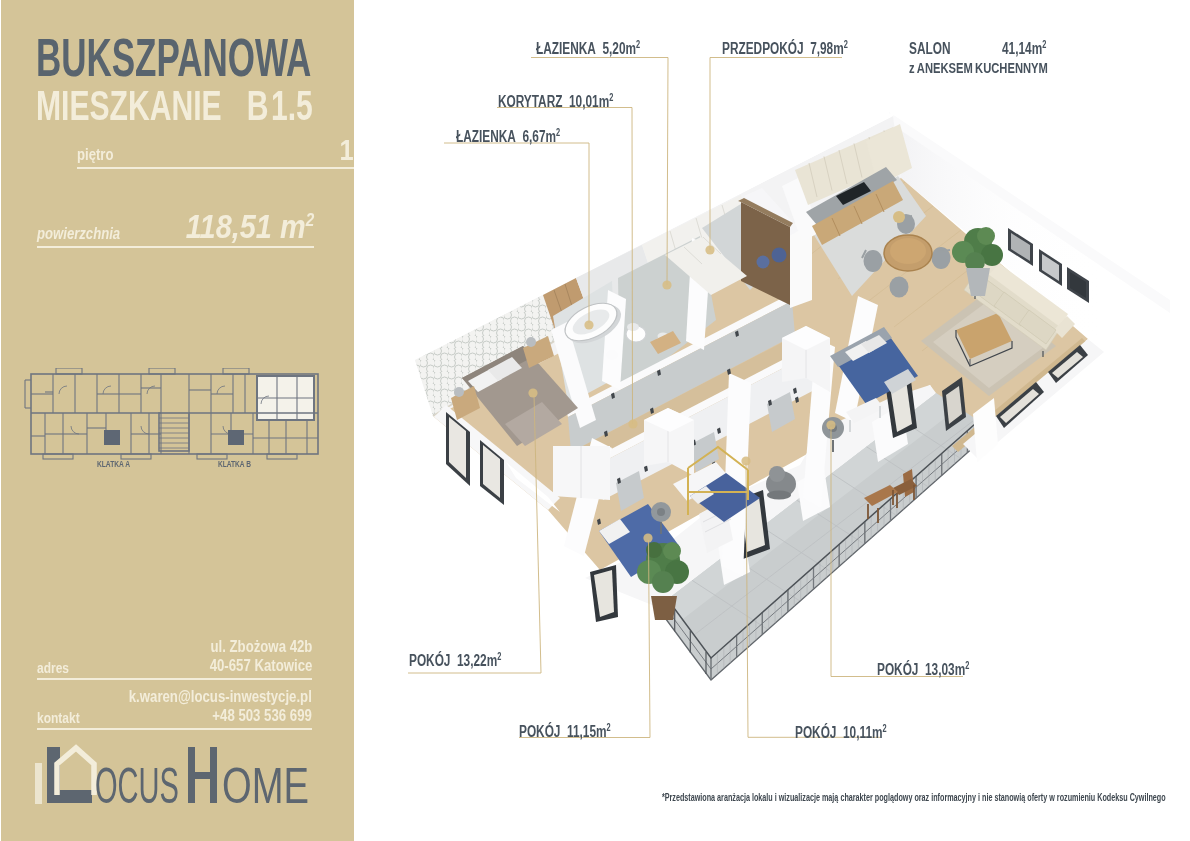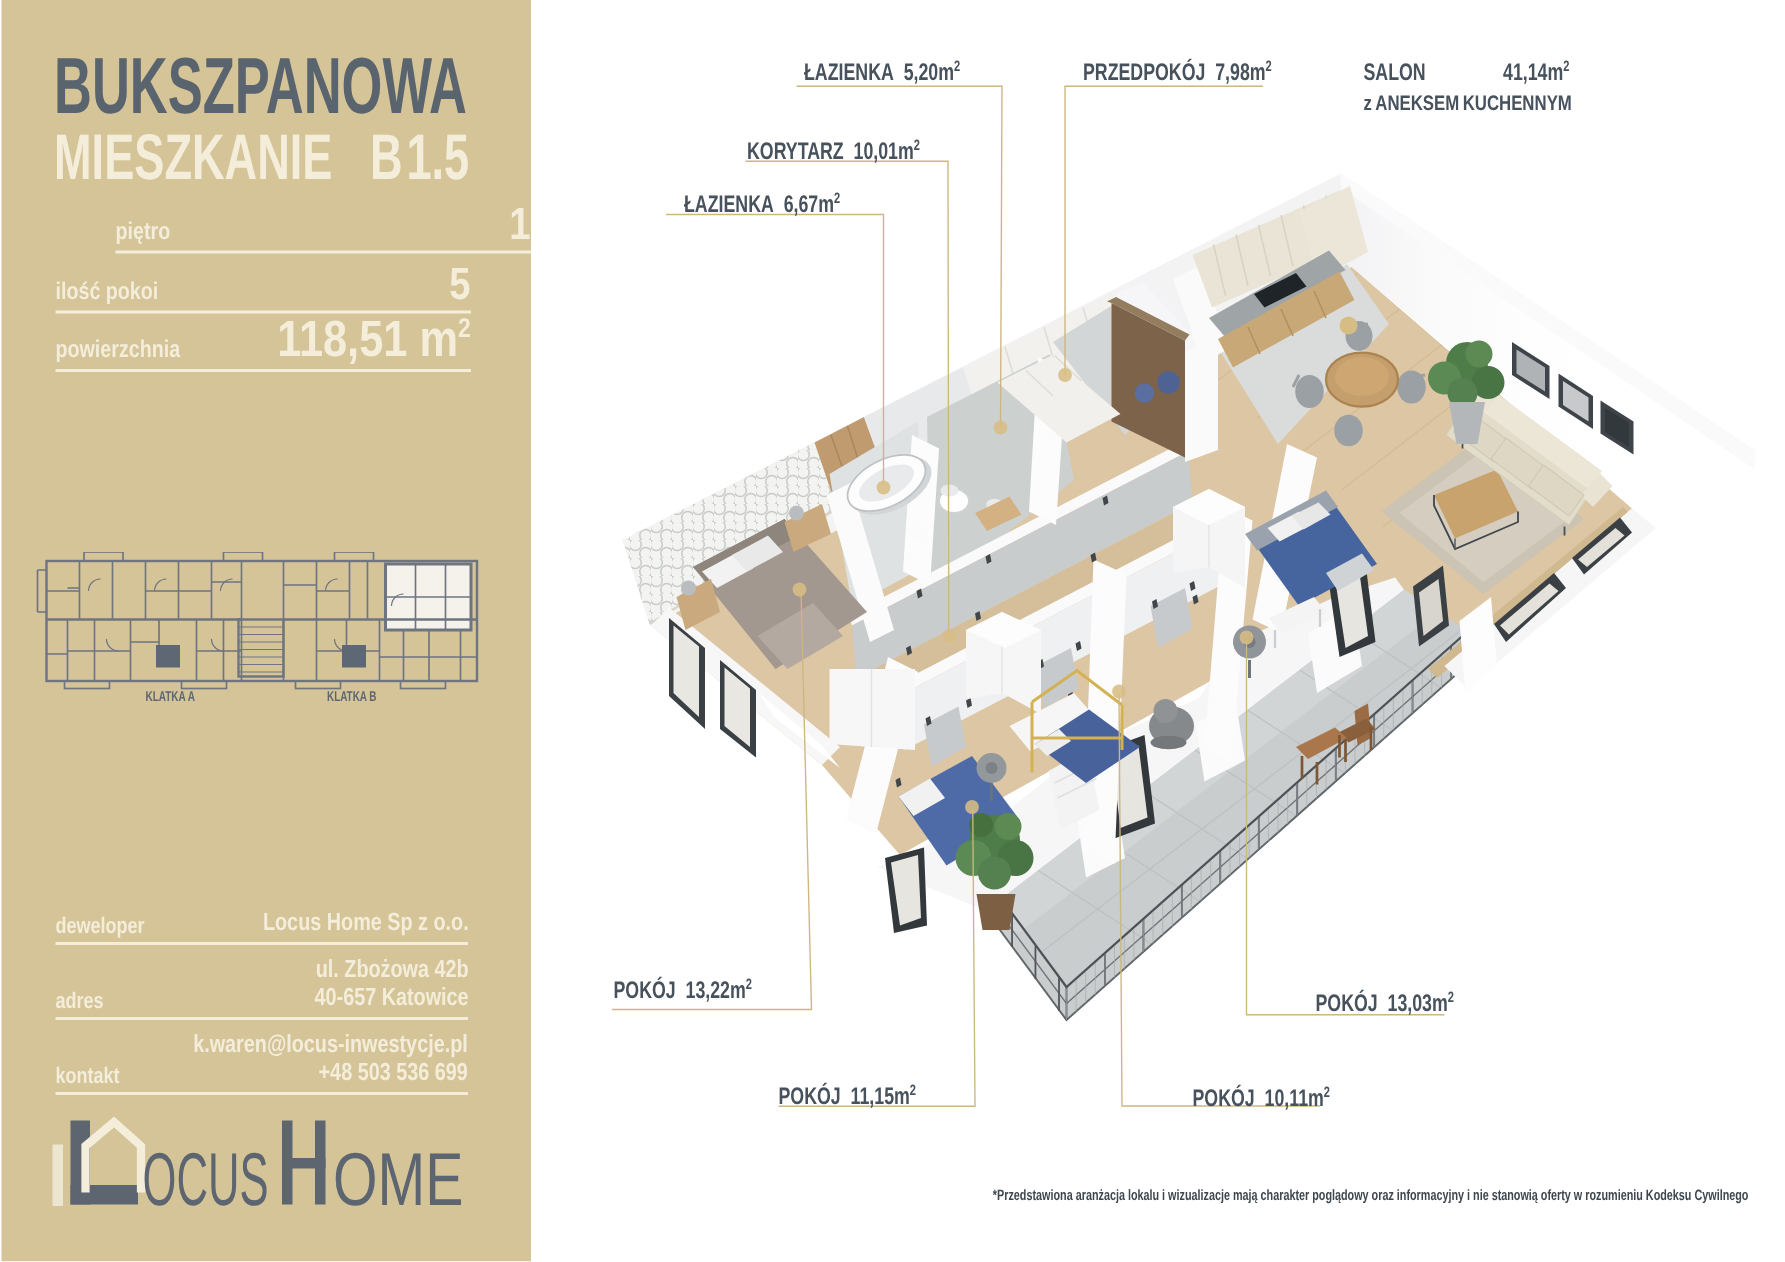--- a/index.html
+++ b/index.html
@@ -350,25 +350,21 @@
 
 </svg>
 
 <div class="side">
   <div class="t1">BUKSZPANOWA</div>
   <div class="t2">MIESZKANIE&nbsp;&nbsp;&nbsp;B 1.5</div>
   <div class="row" style="top:120px;height:47px;margin-left:40px;">
         <span class="lab">piętro</span>
         <span class="val">1</span>
       </div>
-  <div class="row" style="top:160px;height:47px;">
-        <span class="lab">ilość pokoi</span>
-        <span class="val">5</span>
-      </div>
-  <div class="row" style="top:200px;height:46px;">
+  <div class="row" style="top:200px;height:46px;font-style:italic;">
         <span class="lab">powierzchnia</span>
         <span class="val" style="font-size:34px;">118,51 m<sup style="font-size:18px;">2</sup></span>
       </div>
 
   <svg width="352" height="110" style="position:absolute;left:0;top:368px;" viewBox="0 0 352 110">
 <g stroke="#6e7580" stroke-width="1.6" fill="none">
 <rect x="30" y="6" width="287" height="80"></rect>
 <rect x="256" y="8" width="57" height="44" fill="#f4f2ea" stroke-width="2"></rect>
 <line x1="30" y1="45" x2="160" y2="45"></line>
           <line x1="188" y1="45" x2="317" y2="45"></line>
@@ -441,24 +437,20 @@
 <path d="M70,58 a8,8 0 0 0 8,8"></path>
           <path d="M140,58 a8,8 0 0 0 8,8"></path>
           <path d="M222,58 a8,8 0 0 0 8,8"></path>
 </g>
 <rect x="103" y="62" width="16" height="15" fill="#5e6774"></rect>
 <rect x="227" y="62" width="16" height="15" fill="#5e6774"></rect>
 <text x="96" y="99" font-size="9.5" font-weight="bold" fill="#5d6671" textLength="33" lengthAdjust="spacingAndGlyphs">KLATKA A</text>
 <text x="217" y="99" font-size="9.5" font-weight="bold" fill="#5d6671" textLength="33" lengthAdjust="spacingAndGlyphs">KLATKA B</text>
 </svg>
 
-  <div class="crow" style="top:600px;height:28px;">
-        <span class="lab">deweloper</span>
-        <span class="val">Locus Home Sp z o.o.</span>
-      </div>
   <div class="crow" style="top:633px;height:45px;">
         <span class="lab">adres</span>
         <span class="val">ul. Zbożowa 42b<br>40-657 Katowice</span>
       </div>
   <div class="crow" style="top:683px;height:45px;">
         <span class="lab">kontakt</span>
         <span class="val">k.waren@locus-inwestycje.pl<br>+48 503 536 699</span>
       </div>
 
   <svg width="290" height="70" style="position:absolute;left:28px;top:740px;" viewBox="0 0 290 70">

